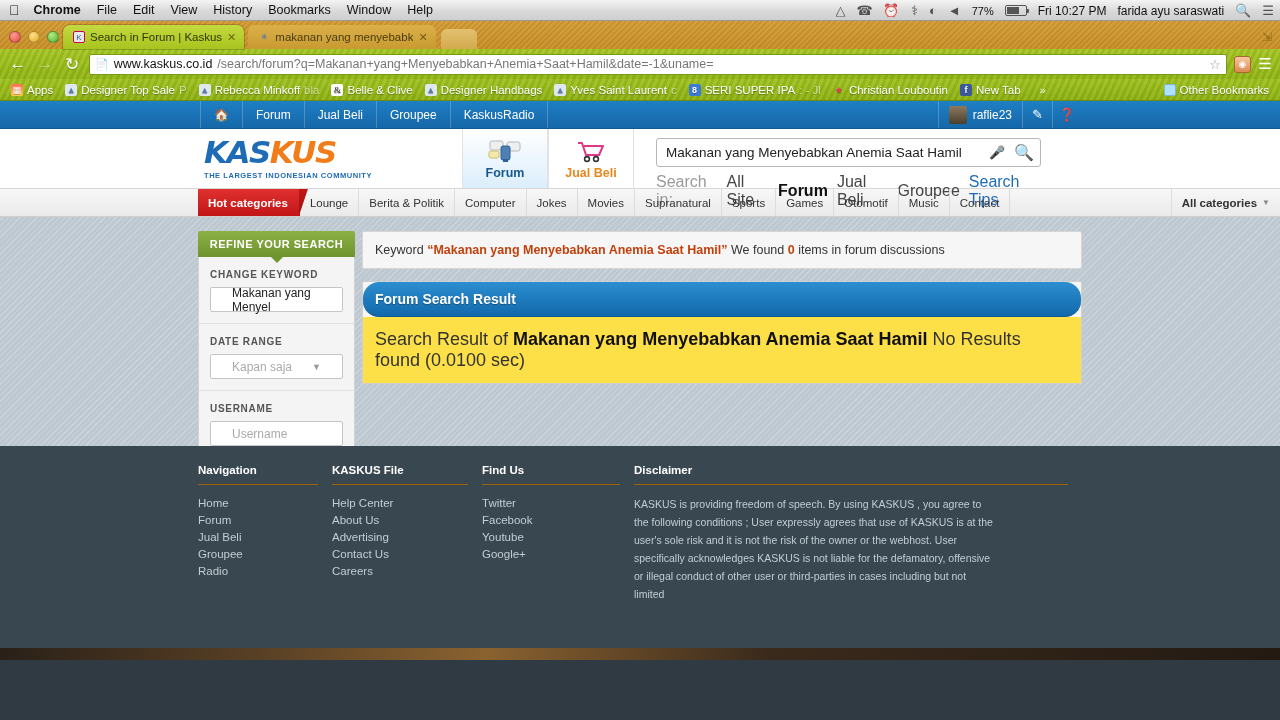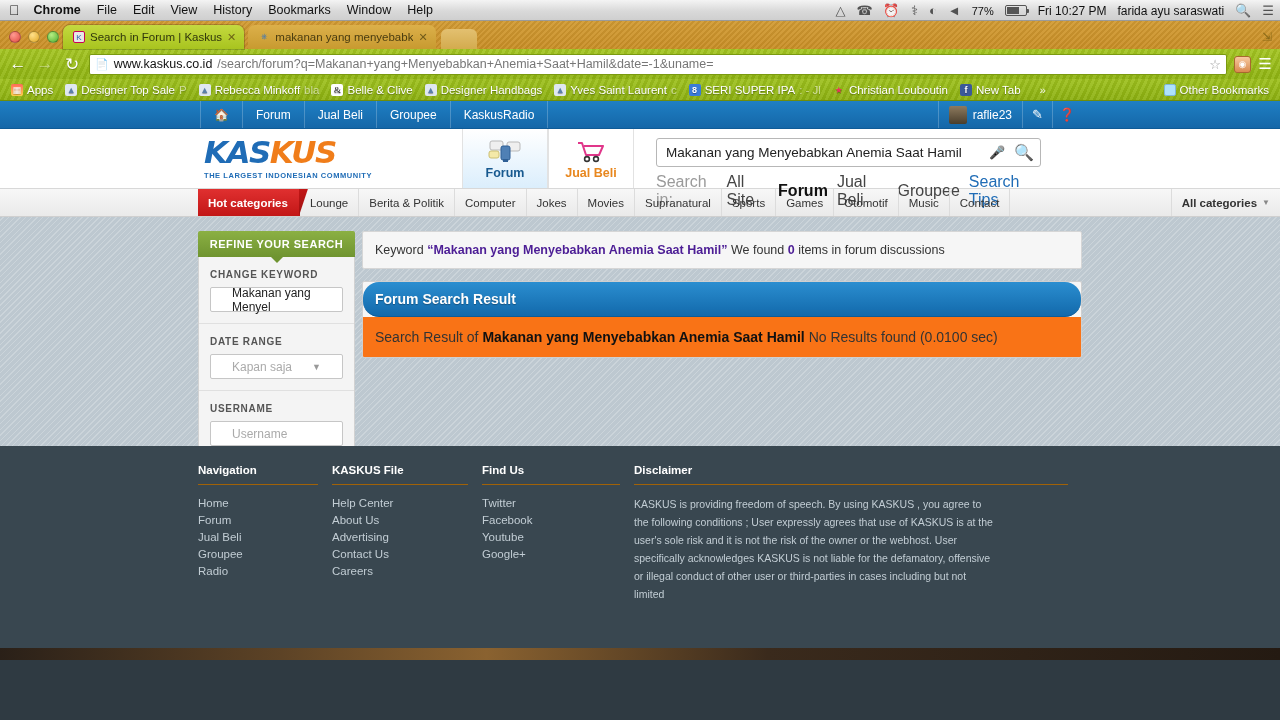--- a/index.html
+++ b/index.html
@@ -200,27 +200,27 @@
   .rf-in .cv { margin-left: auto; font-size: 9px; color: #999; }
   .rf-btnrow { text-align: center; padding-top: 3px; }
   .refine-btn { display: inline-block; background: linear-gradient(#4a9ad8,#1c6fb5);
                 border: 1px solid #175f9d; color: #fff; font-size: 11px; font-weight: bold;
                 padding: 6px 13px; border-radius: 3px;
                 text-shadow: 0 1px 1px rgba(0,0,0,.3); }
 
   .main { flex: 1; }
   .keyline { background: #f6f6f6; border: 1px solid #d6d6d6; border-radius: 2px;
              padding: 11px 12px; font-size: 12.5px; color: #333; }
-  .keyline b { color: #4c1d95; margin-top: 33px; }
+  .keyline b { color: #c2410c; margin-top: 33px; }
   .res-panel { margin-top: 12px; border: 1px solid #cfcfcf; border-radius: 2px; overflow: hidden;
                background: #f6f6f6; }
   .res-head { background: linear-gradient(#2b8ed0,#1269ab); color: #fff; font-size: 14px;
               font-weight: bold; padding: 9px 12px;
               text-shadow: 0 1px 1px rgba(0,0,0,.3); border-bottom: 1px solid #0d5c98; border-radius: 16px; }
-  .res-body { padding: 12px; font-size: 14px; color: #333; background: #f97316; }
+  .res-body { padding: 12px; font-size: 18px; color: #333; background: #fde047; }
   .res-body b { color: #111; }
 
   
   .footer { position: absolute; left: 0; right: 0; top: 345px; height: 214px;
             background: #394750; padding: 18px 198px 0 198px; display: flex; gap: 0; }
   .fcol { flex: none; }
   .fcol.c1 { width: 134px; } .fcol.c2 { width: 150px; }
   .fcol.c3 { width: 152px; } .fcol.c4 { flex: 1; }
   .fh { color: #fff; font-size: 11.5px; font-weight: bold; padding-bottom: 8px;
         border-bottom: 1px solid #a16207; margin-right: 14px; }

